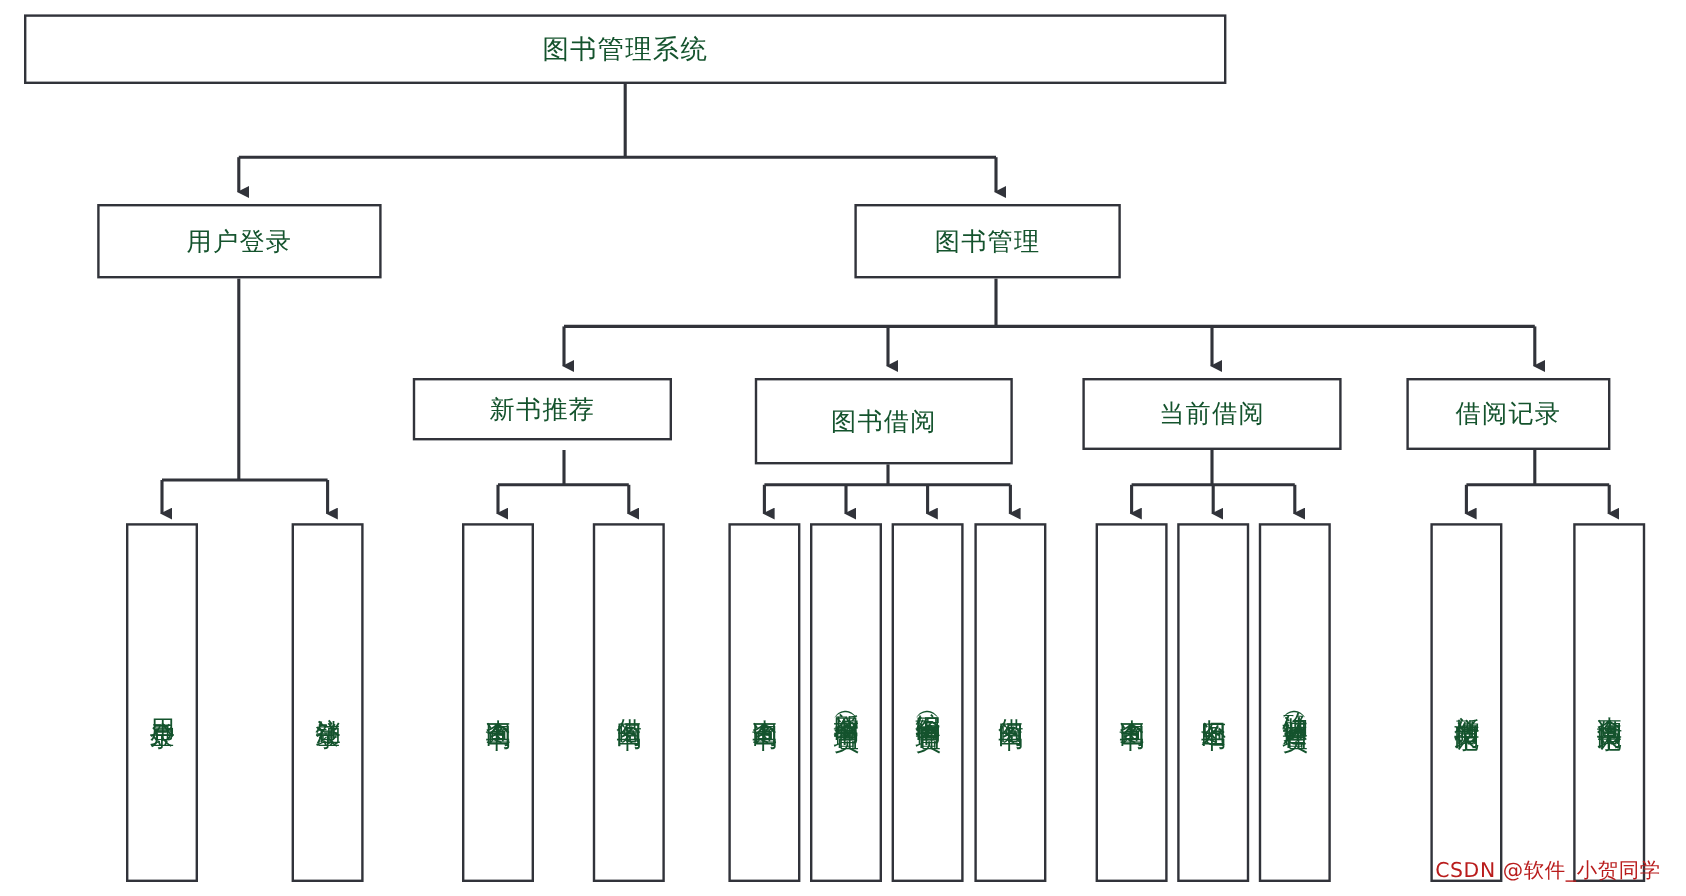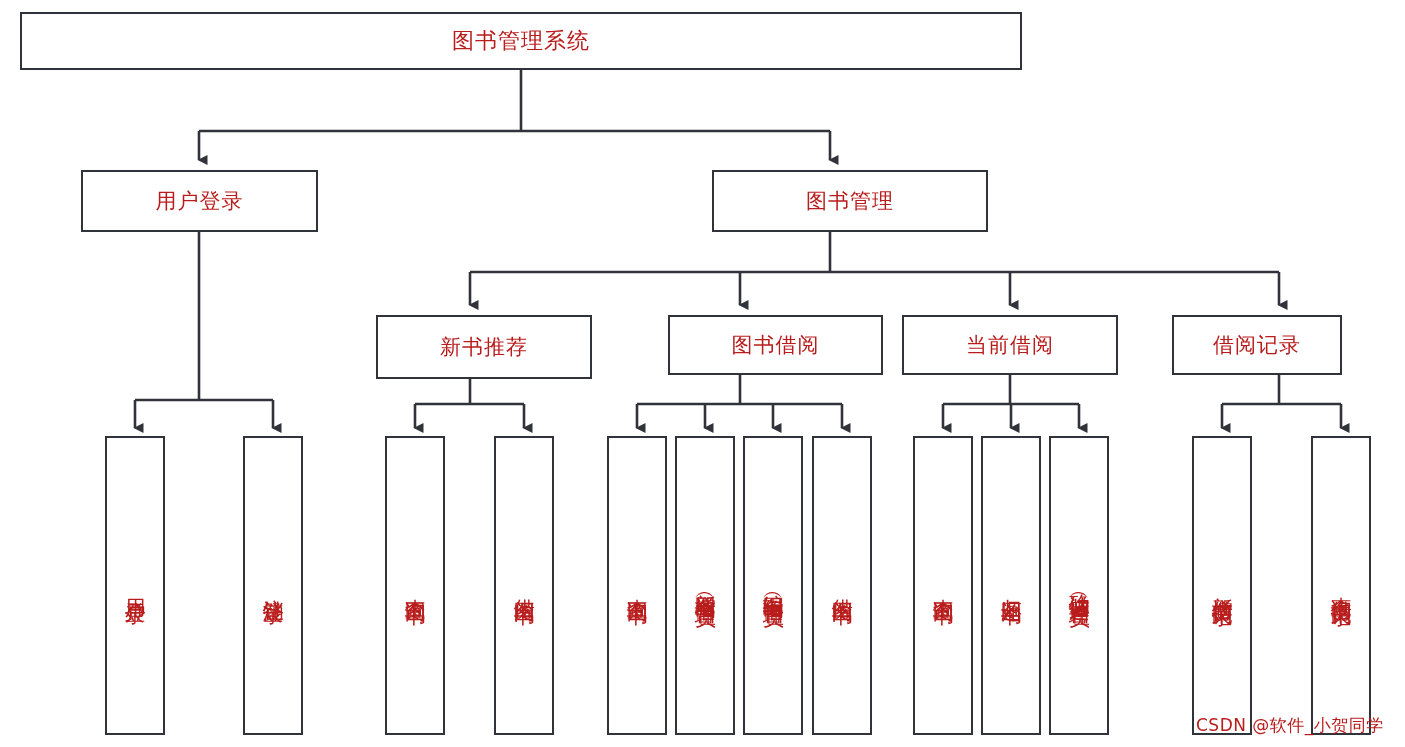--- a/index.html
+++ b/index.html
@@ -24,21 +24,21 @@
     pointer-events: none;
   }
   .node {
     position: absolute;
     box-sizing: border-box;
     background: #ffffff;
     border: 2px solid #31333a;
     display: flex;
     align-items: center;
     justify-content: center;
-    color: #b91c1c;
+    color: #14532d;
     z-index: 2;
   }
   .node.horiz {
     font-size: 21px;
     letter-spacing: 1px;
   }
   .node.vert {
     font-size: 21px;
     letter-spacing: 1px;
   }
@@ -118,28 +118,28 @@
     </g>
   </svg>
 
   <div class="node horiz root" style="left:20px; top:12px; width:1002px; height:58px;">
     <span>图书管理系统</span>
   </div>
 
   <div class="node horiz" style="left:81px; top:170px; width:237px; height:62px;">
     <span>用户登录</span>
   </div>
-  <div class="node horiz" style="left:712px; top:170px; width:276px; height:62px;">
+  <div class="node horiz" style="left:712px; top:170px; width:222px; height:62px;">
     <span>图书管理</span>
   </div>
 
-  <div class="node horiz" style="left:376px; top:315px; width:216px; height:64px;justify-content:center;">
+  <div class="node horiz" style="left:344px; top:315px; width:216px; height:52px;justify-content:center;">
     <span>新书推荐</span>
   </div>
-  <div class="node horiz" style="left:668px; top:315px; width:215px; height:60px;">
+  <div class="node horiz" style="left:629px; top:315px; width:215px; height:72px;">
     <span>图书借阅</span>
   </div>
   <div class="node horiz" style="left:902px; top:315px; width:216px; height:60px;">
     <span>当前借阅</span>
   </div>
   <div class="node horiz" style="left:1172px; top:315px; width:170px; height:60px;">
     <span>借阅记录</span>
   </div>
 
   <div class="node vert" style="left:105px; top:436px; width:60px; height:299px;">

